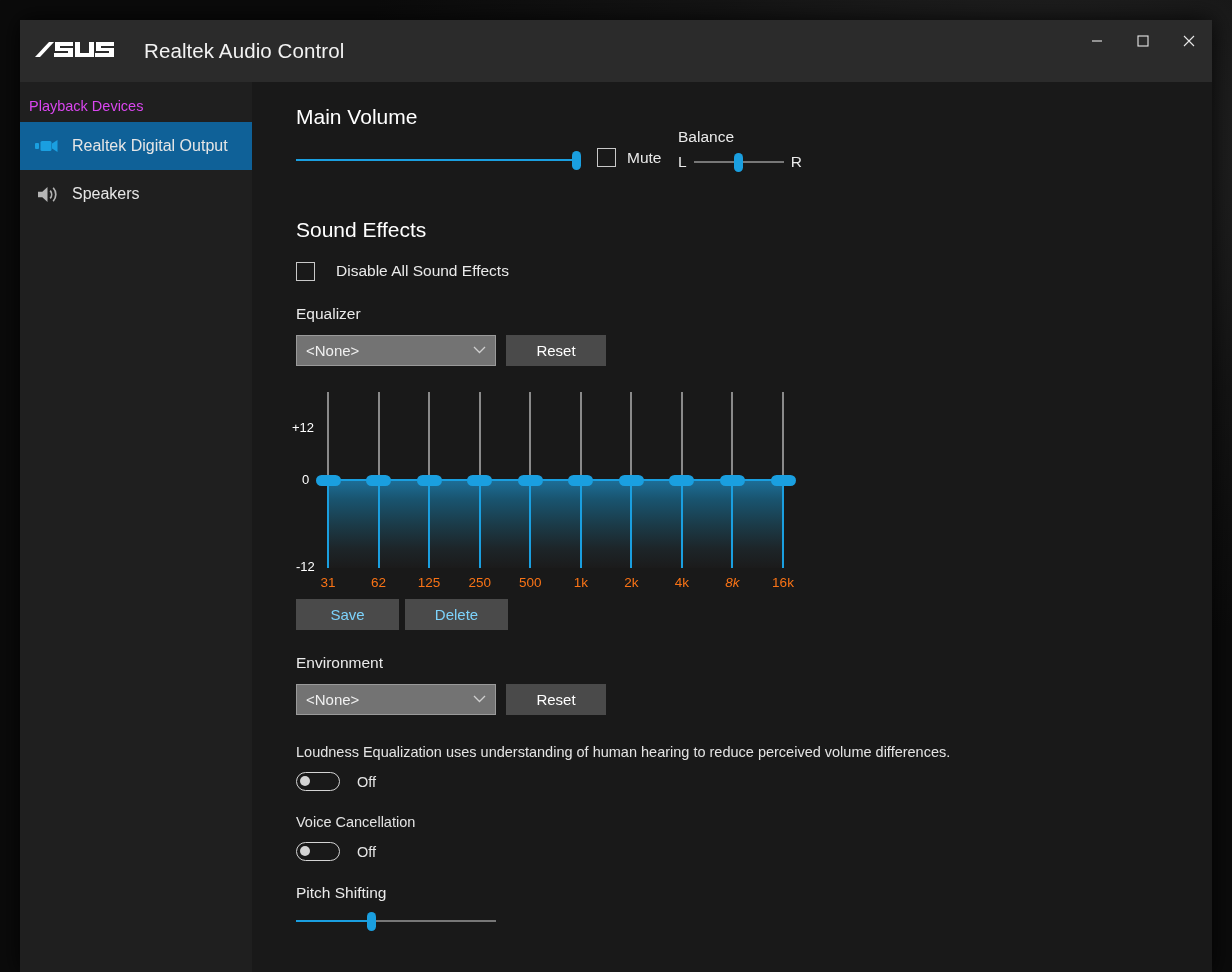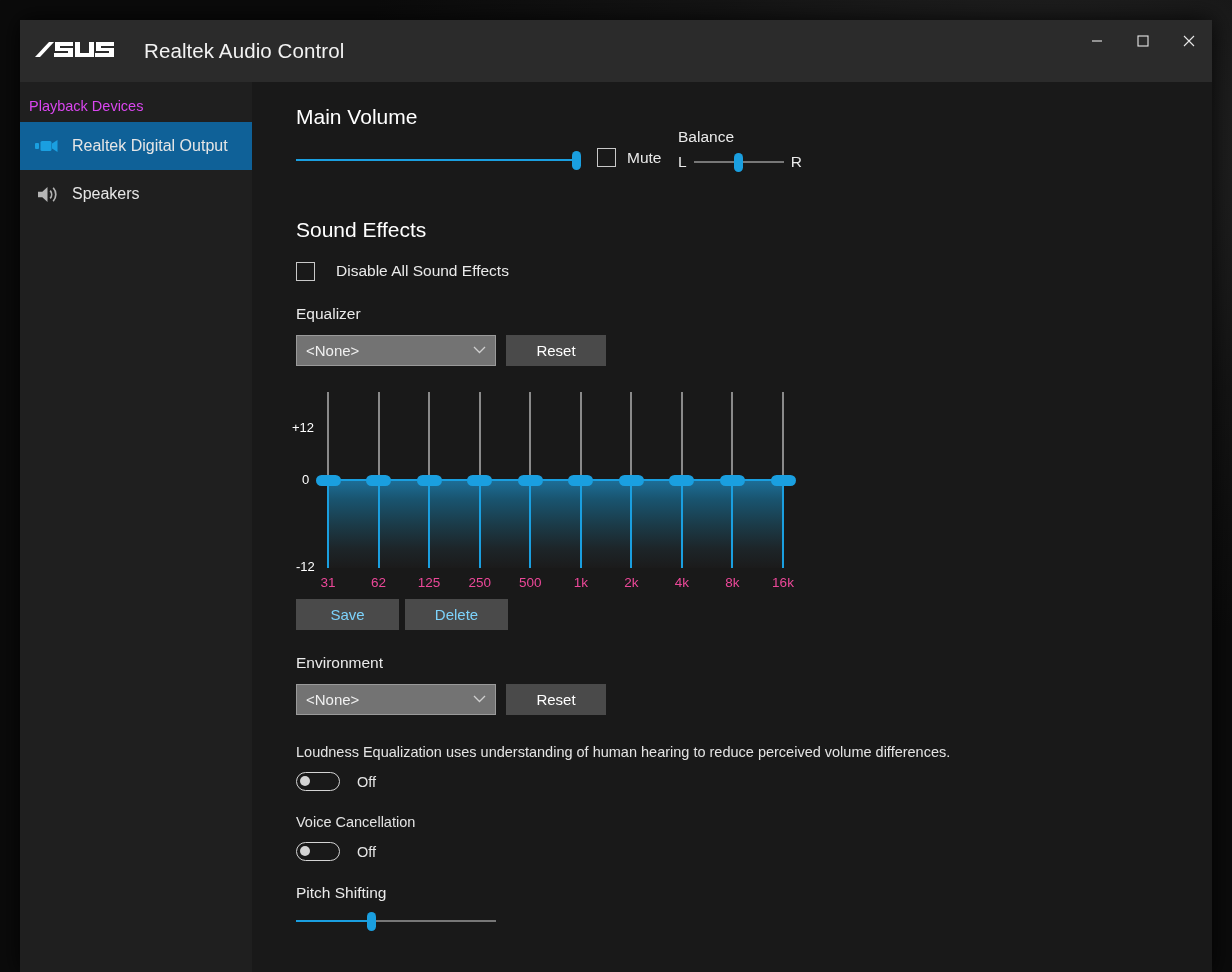--- a/index.html
+++ b/index.html
@@ -132,21 +132,21 @@
   .eq-thumb {
     position: absolute; width: 25px; height: 11px; border-radius: 6px;
     background: #1a9fe0; left: -11.5px;
   }
   .eq-fill {
     position: absolute;
     background: linear-gradient(180deg, #1d6f99 0%, #19546f 22%, #1b3a47 52%, #1d2529 78%, #1b1b1b 100%);
   }
   .eq-zero-line { position: absolute; height: 2px; background: #1a9fe0; }
   .eq-scale { position: absolute; color: #ffffff; font-size: 13px; }
-  .eq-freq { position: absolute; color: #ec4899; font-size: 13.5px; text-align: center; }
+  .eq-freq { position: absolute; color: #f97316; font-size: 13.5px; text-align: center; }
 </style>
 </head>
 <body>
 
 <div id="desktop">
   <div id="window">
 
     <div id="titlebar">
       <div class="asus-logo">
         <svg width="96" height="22" viewBox="0 0 96 22">
@@ -309,21 +309,21 @@
               <div class="eq-rail-top" style="top: 14px; height: 88px;"></div>
               <div class="eq-rail-bot" style="top: 102px; height: 88px;"></div>
               <div class="eq-thumb" style="top: 96.5px;"></div>
             </div>
             <div class="eq-freq" style="left: 367.889px; top: 197px; width: 44px;">4k</div>
             <div class="eq-band" style="left: 439.444px;">
               <div class="eq-rail-top" style="top: 14px; height: 88px;"></div>
               <div class="eq-rail-bot" style="top: 102px; height: 88px;"></div>
               <div class="eq-thumb" style="top: 96.5px;"></div>
             </div>
-            <div class="eq-freq" style="left: 418.444px; top: 197px; width: 44px;">8k</div>
+            <div class="eq-freq" style="left: 418.444px; top: 197px; width: 44px; font-style: italic;">8k</div>
             <div class="eq-band" style="left: 490px;">
               <div class="eq-rail-top" style="top: 14px; height: 88px;"></div>
               <div class="eq-rail-bot" style="top: 102px; height: 88px;"></div>
               <div class="eq-thumb" style="top: 96.5px;"></div>
             </div>
             <div class="eq-freq" style="left: 469px; top: 197px; width: 44px;">16k</div>
           </div>
       </div>
 
       <div class="btn disabled" style="position:absolute; left:44px; top:517px; width:103px;">

